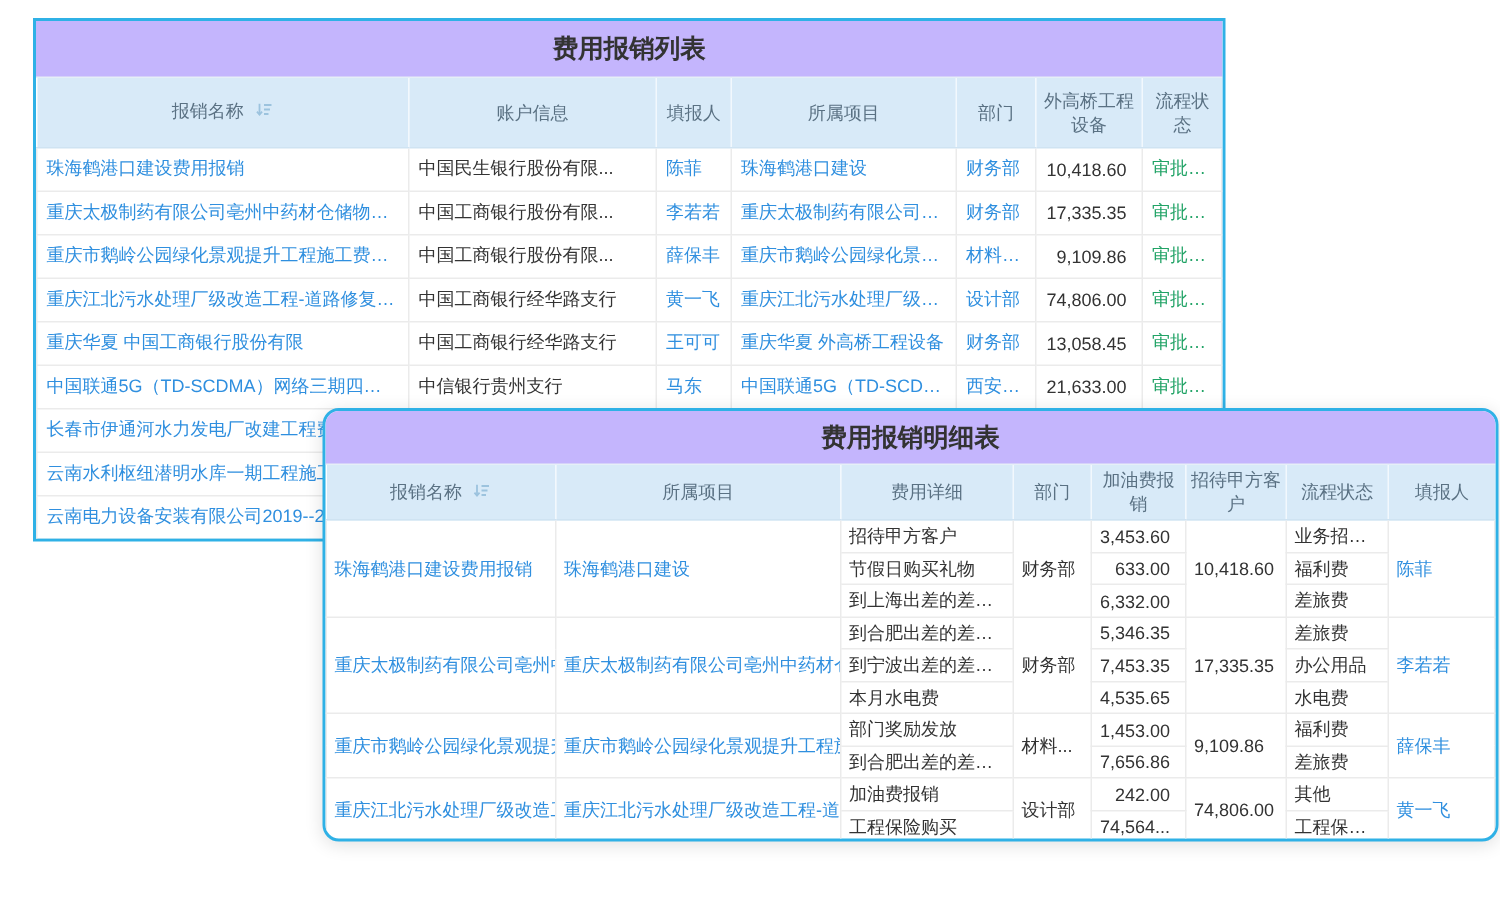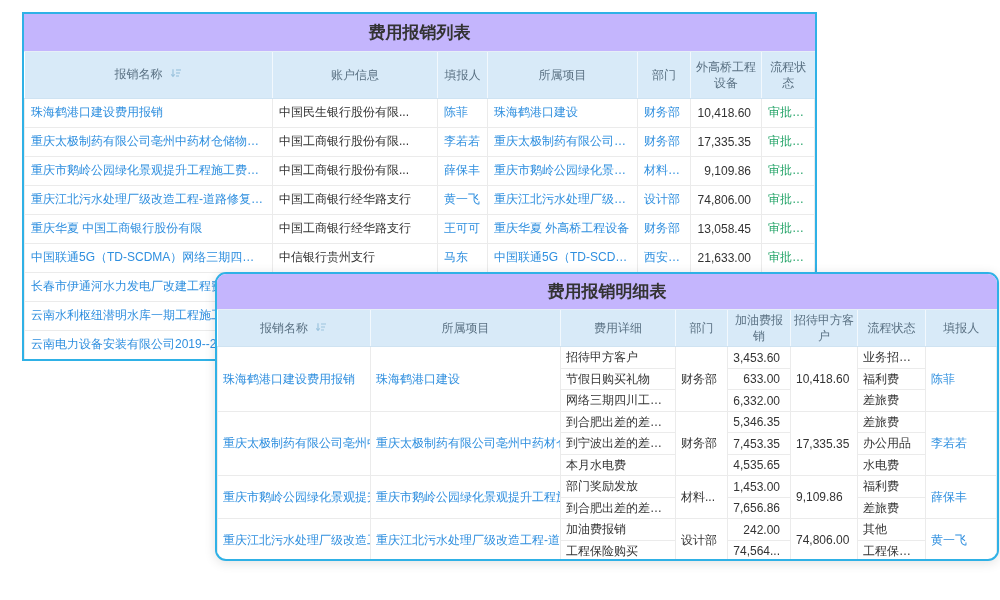--- a/index.html
+++ b/index.html
@@ -229,21 +229,21 @@
           <td class="ac" rowspan="3">10,418.60</td>
           <td class="ac">业务招待费</td>
           <td class="ac blue" rowspan="3">陈菲</td>
         </tr>
         <tr>
           <td class="al">节假日购买礼物</td>
           <td class="ar">633.00</td>
           <td class="ac">福利费</td>
         </tr>
         <tr>
-          <td class="al">网络三期四川工程费</td>
+          <td class="al">到上海出差的差旅费</td>
           <td class="ar">6,332.00</td>
           <td class="ac">差旅费</td>
         </tr>
 
         <tr>
           <td class="al blue clip" rowspan="3">重庆太极制药有限公司亳州中药材</td>
           <td class="al blue clip" rowspan="3">重庆太极制药有限公司亳州中药材仓储物流</td>
           <td class="al">到合肥出差的差旅费</td>
           <td class="ac" rowspan="3">财务部</td>
           <td class="ar">5,346.35</td>

